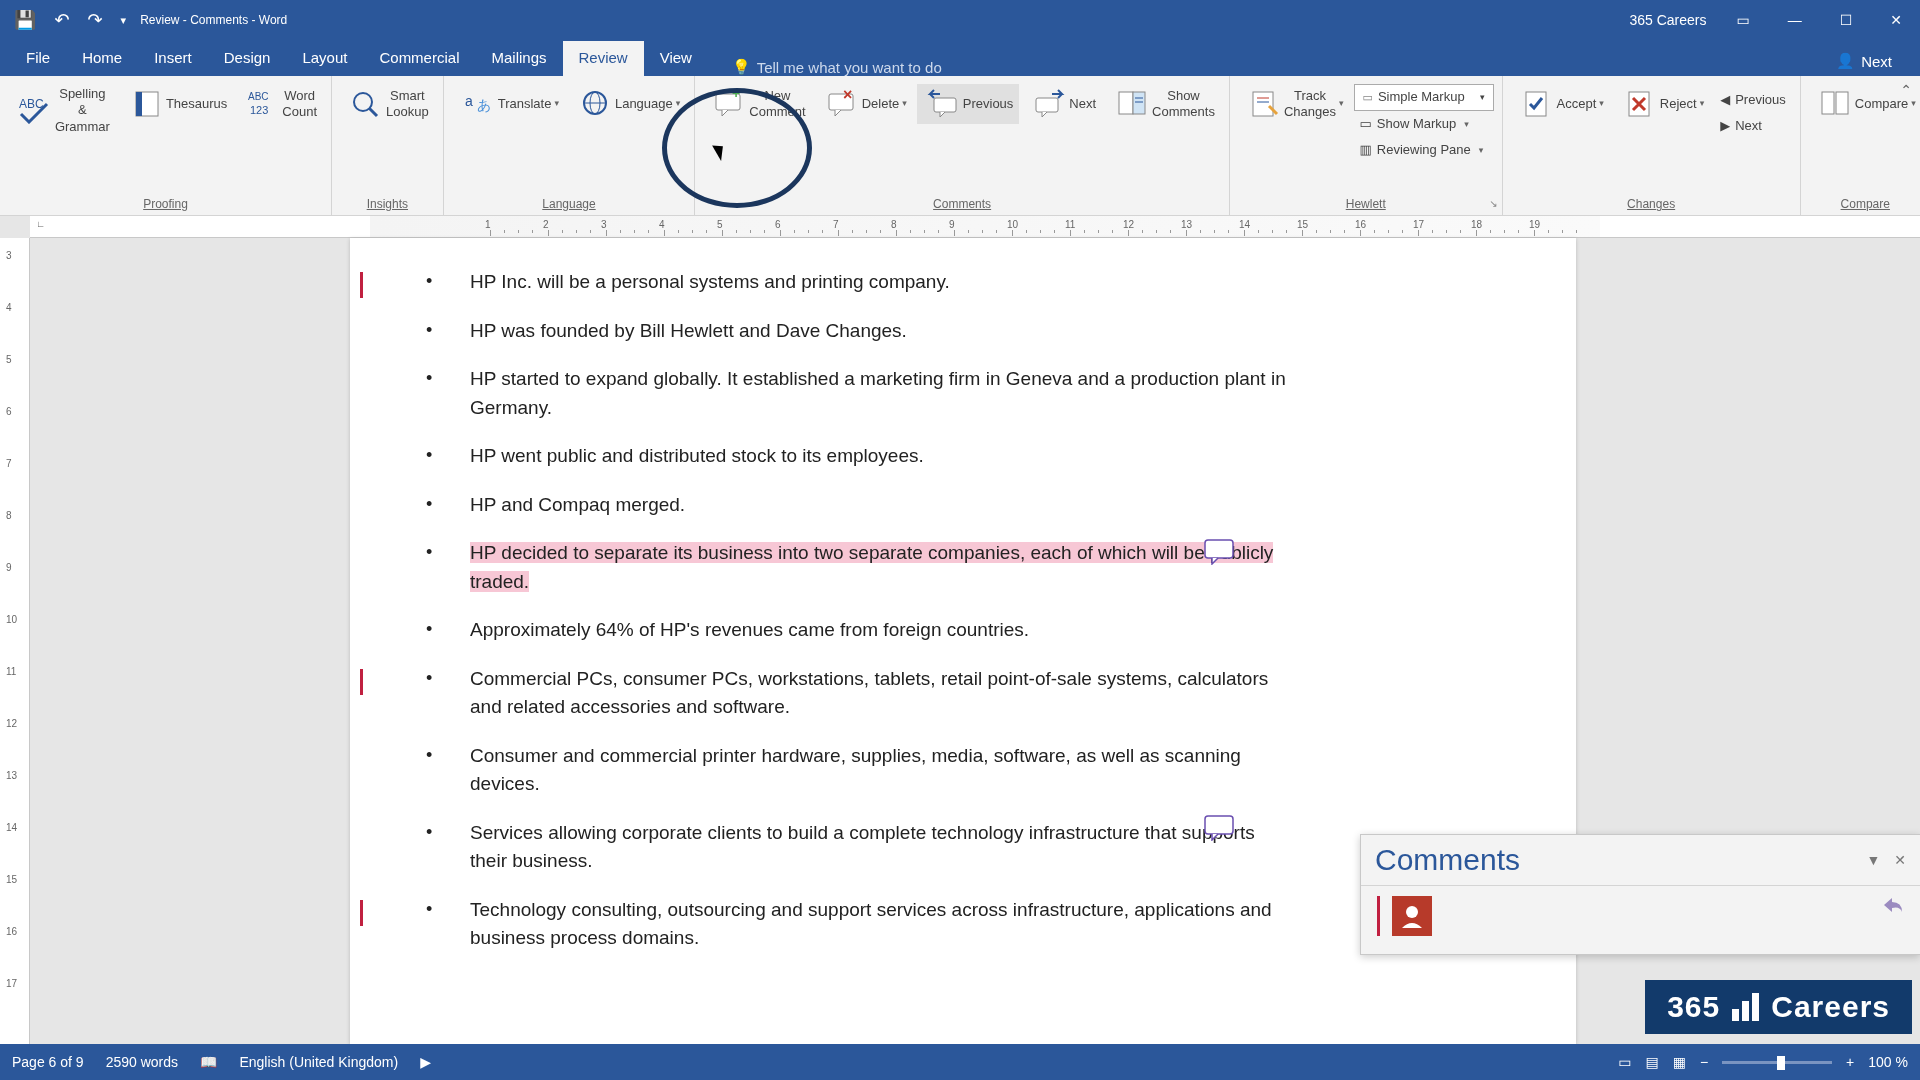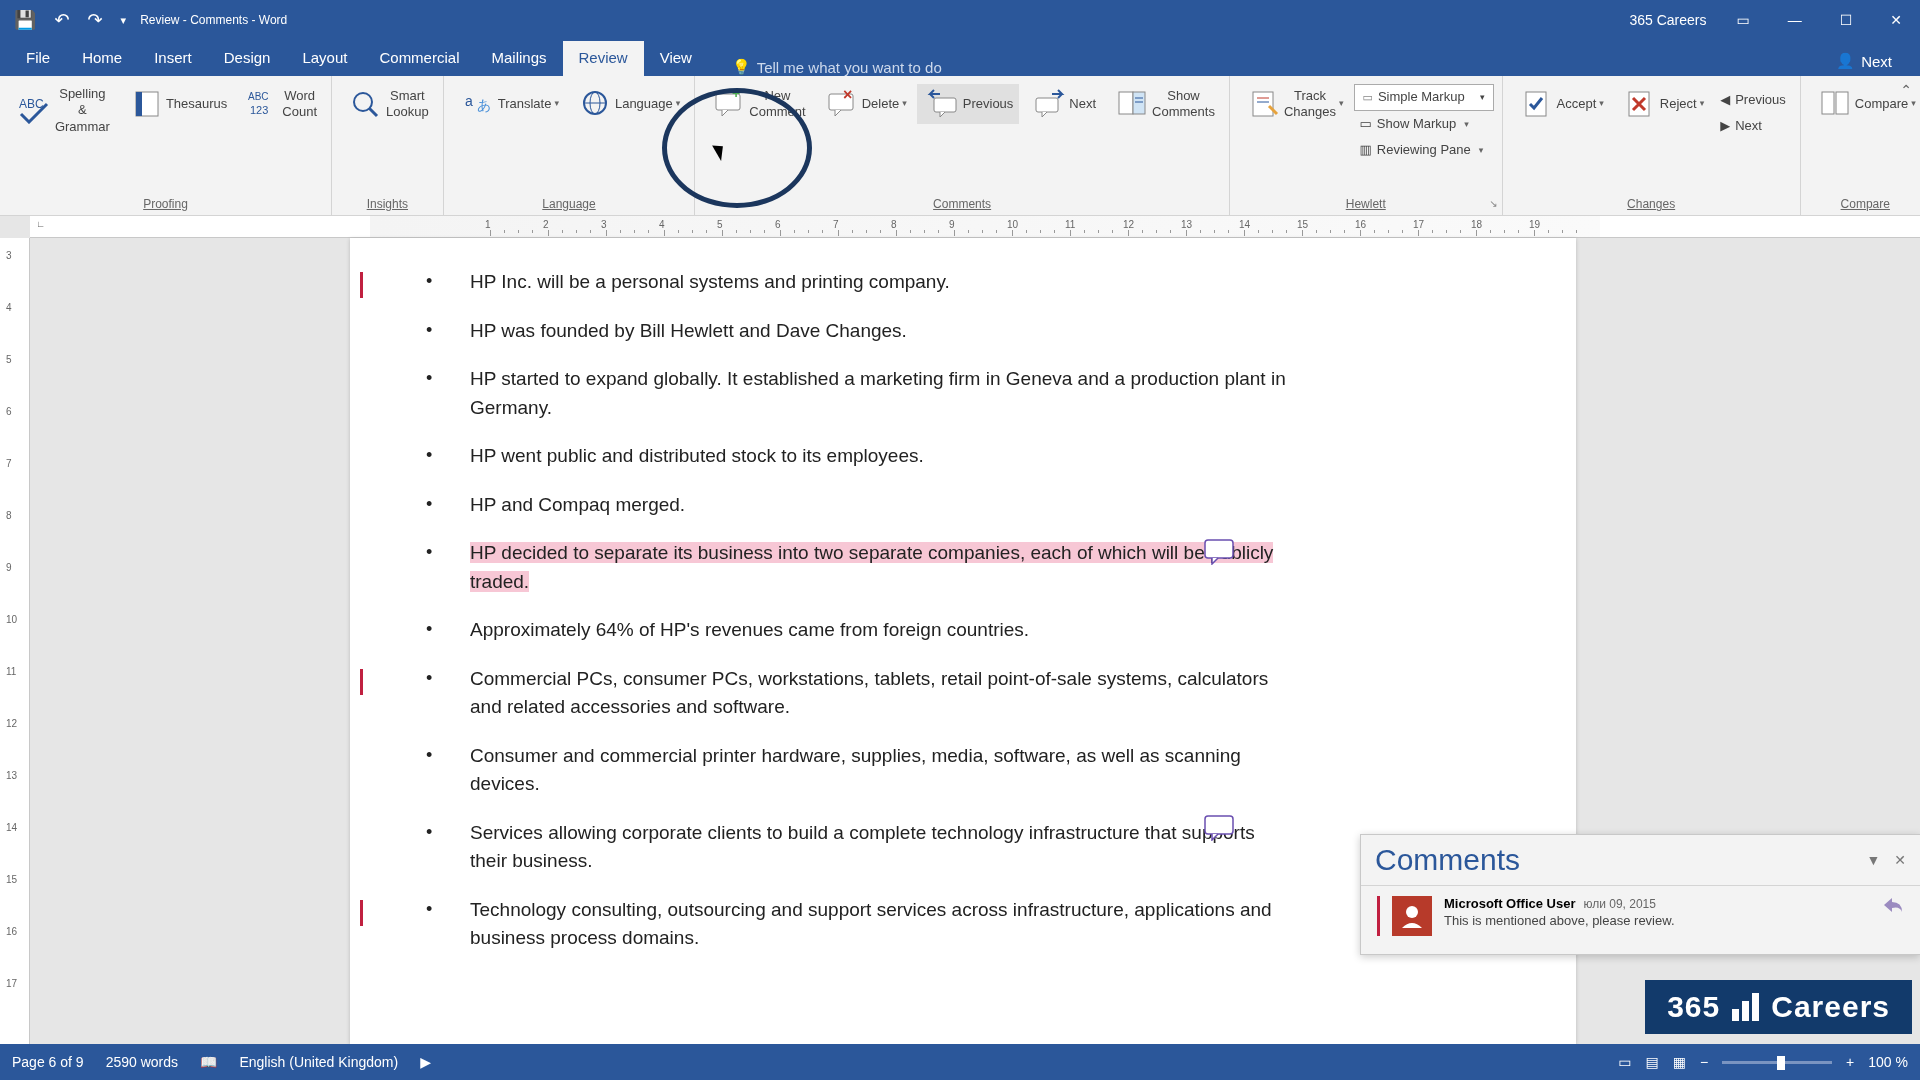--- a/index.html
+++ b/index.html
@@ -522,24 +522,20 @@
       <span class="cp-ctrl">✕</span>
     </div>
     <div class="cp-body">
       <div class="cp-bar"></div>
       <div class="cp-avatar">
           <svg width="28" height="28">
             <circle cx="14" cy="10" r="6" fill="#fff"></circle>
             <path d="M4 26 Q14 16 24 26" fill="#fff"></path>
           </svg>
         </div>
-      <div class="cp-text">
-        <div><span class="cp-user">Microsoft Office User</span><span class="cp-date">юли 09, 2015</span></div>
-        <div class="cp-msg">This is mentioned above, please review.</div>
-      </div>
       <div class="cp-reply"><svg width="22" height="18">
             <path d="M2 9 L10 2 L10 6 Q20 6 20 16 Q18 10 10 12 L10 16 Z" fill="#9b8bc0"></path>
           </svg></div>
     </div>
   </div>
 </div>
 
 <div class="brand">
   <span>365</span>
   <span class="bars">

